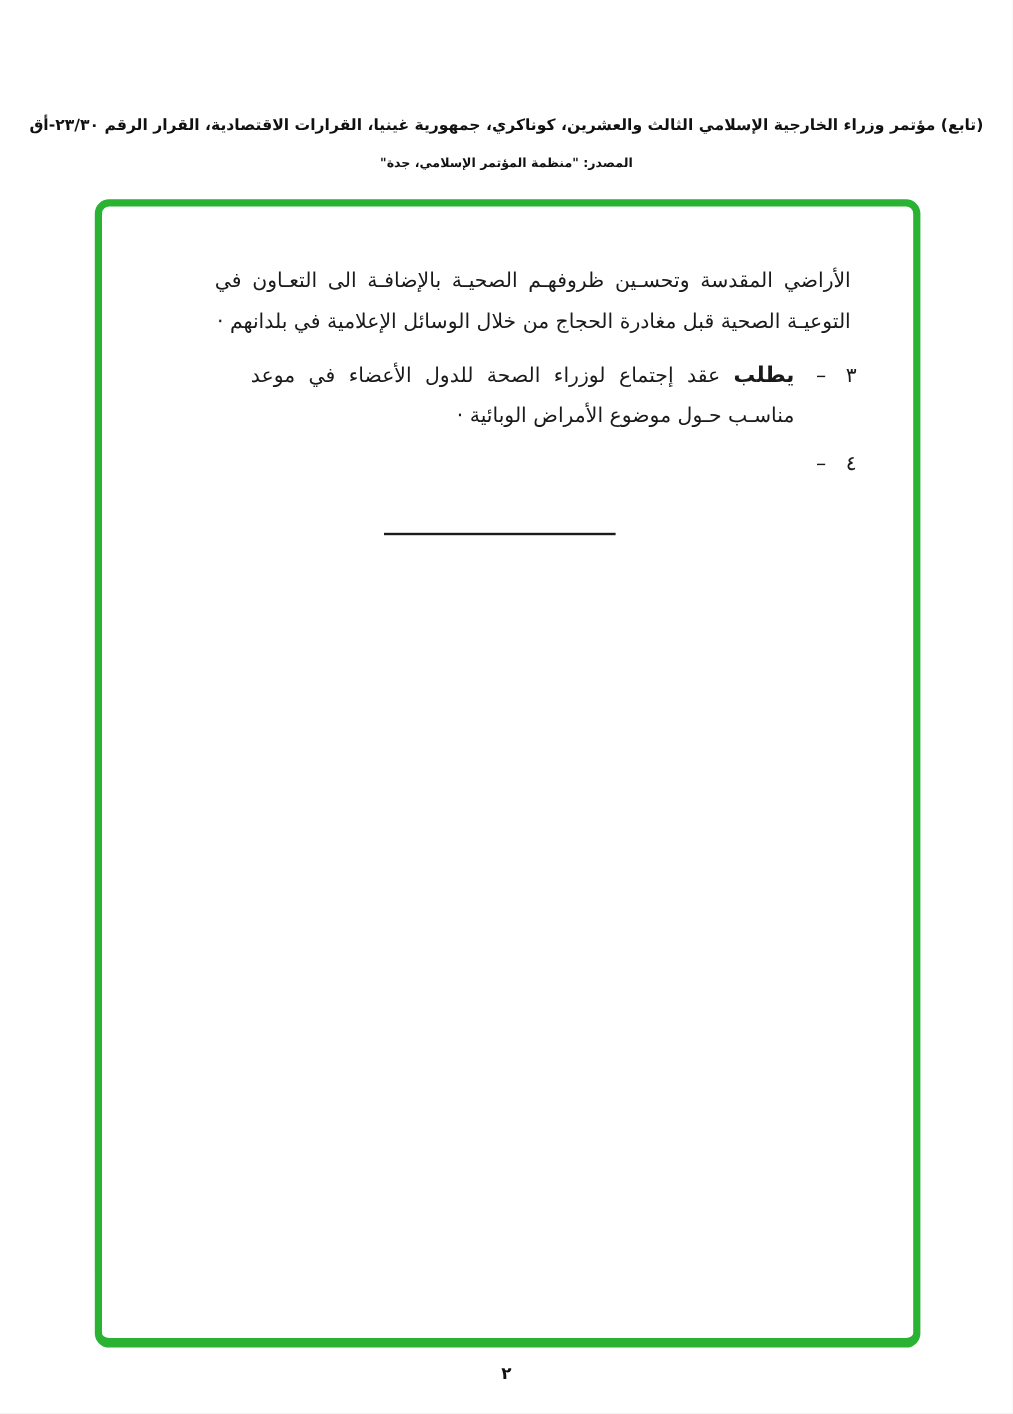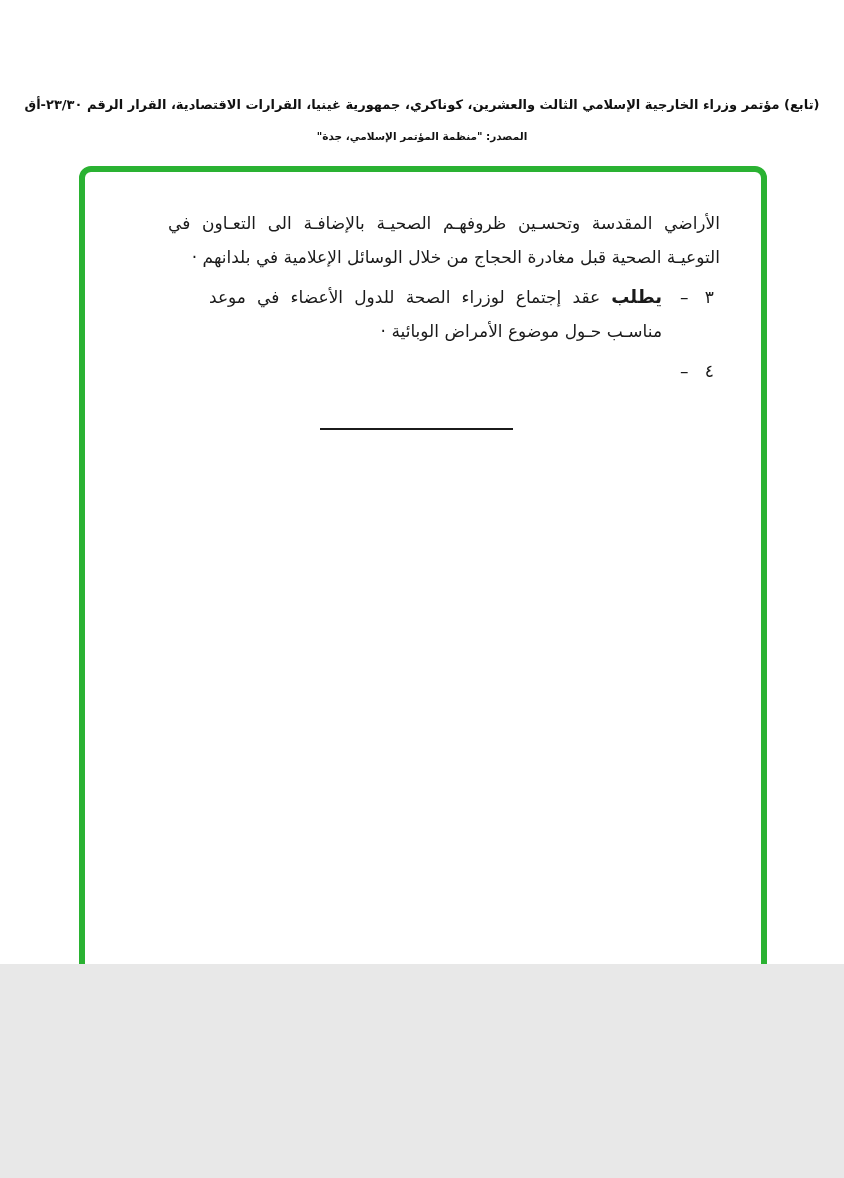--- a/index.html
+++ b/index.html
@@ -1,20 +1,20 @@
 <!DOCTYPE html>
 <html lang="ar" style="--frame-green: #2ab232;"><head>
 <meta charset="utf-8">
 <style>
   * { margin: 0; padding: 0; box-sizing: border-box; }
   html, body { background: #e8e8e8; }
   .page {
     position: relative;
     width: 844px;
-    height: 964px;
+    height: 1178px;
     margin: 0 auto;
     background: #ffffff;
     font-family: "DejaVu Sans", sans-serif;
     color: #1a1a1a;
     overflow: hidden;
   }
   .header-line1 {
     position: absolute;
     top: 97px; left: 0; right: 0;
     text-align: center;
@@ -47,21 +47,21 @@
     position: absolute;
     top: 206px;
     right: 124px;
     width: 552px;
     direction: rtl;
     font-size: 17px;
     line-height: 34px;
     text-align: justify;
     color: #1a1a1a;
   }
-  .para { margin: 0; }
+  .para { margin: 11px; }
   .item { display: flex; margin-top: 6px; }
   .num-col {
     flex: none;
     width: 58px;
     display: flex;
     justify-content: space-between;
     padding-left: 18px;
     padding-right: 6px;
   }
   .item-text { flex: 1; text-align: justify; margin-left: 41px; }

